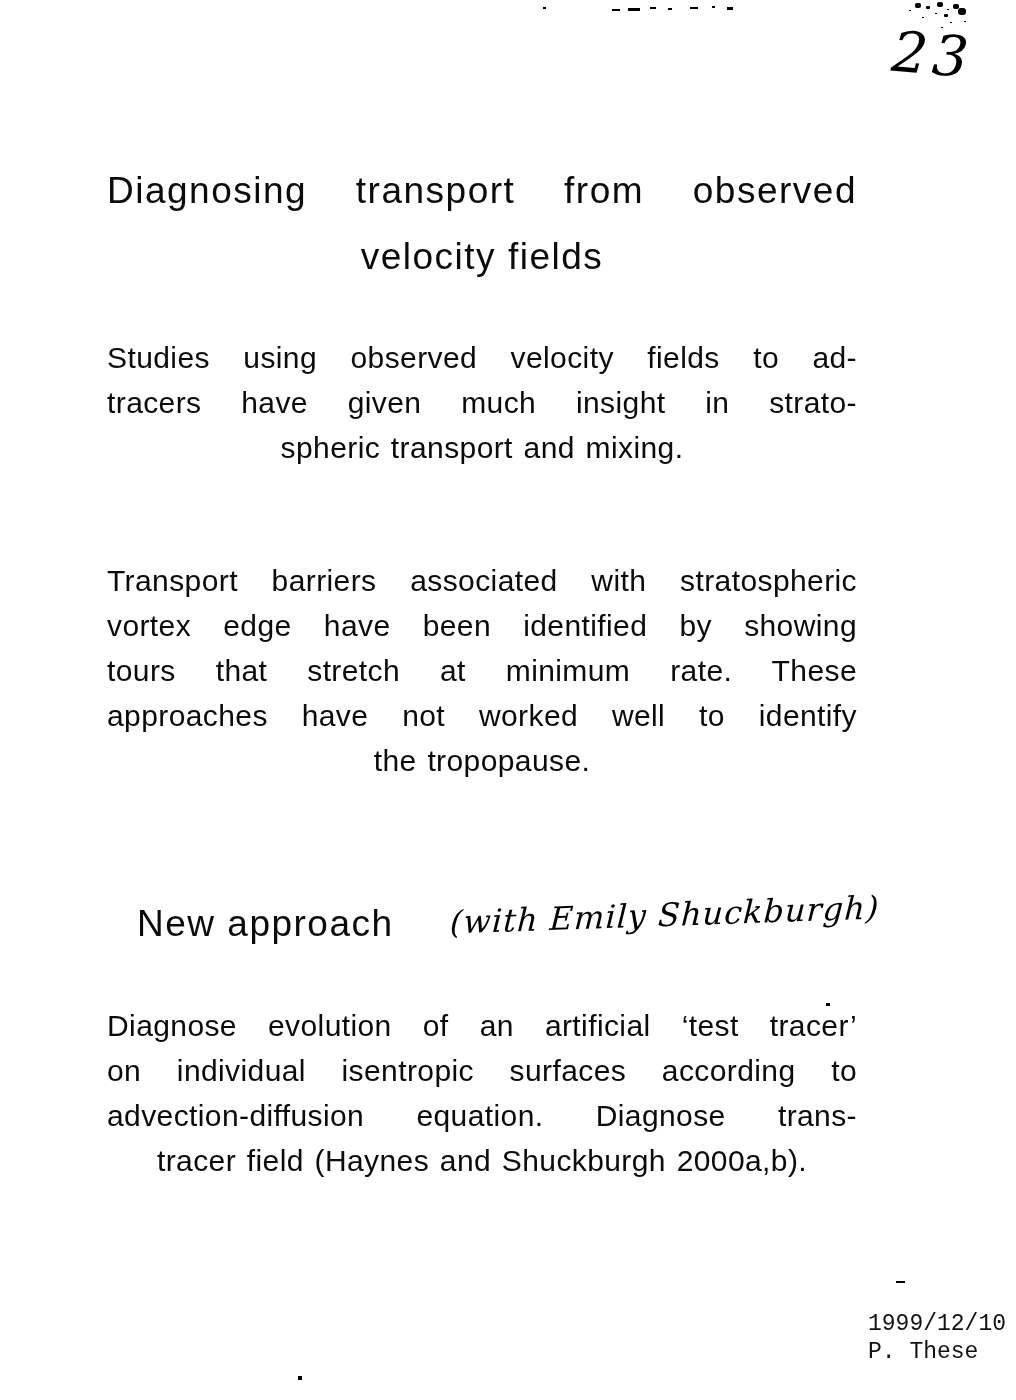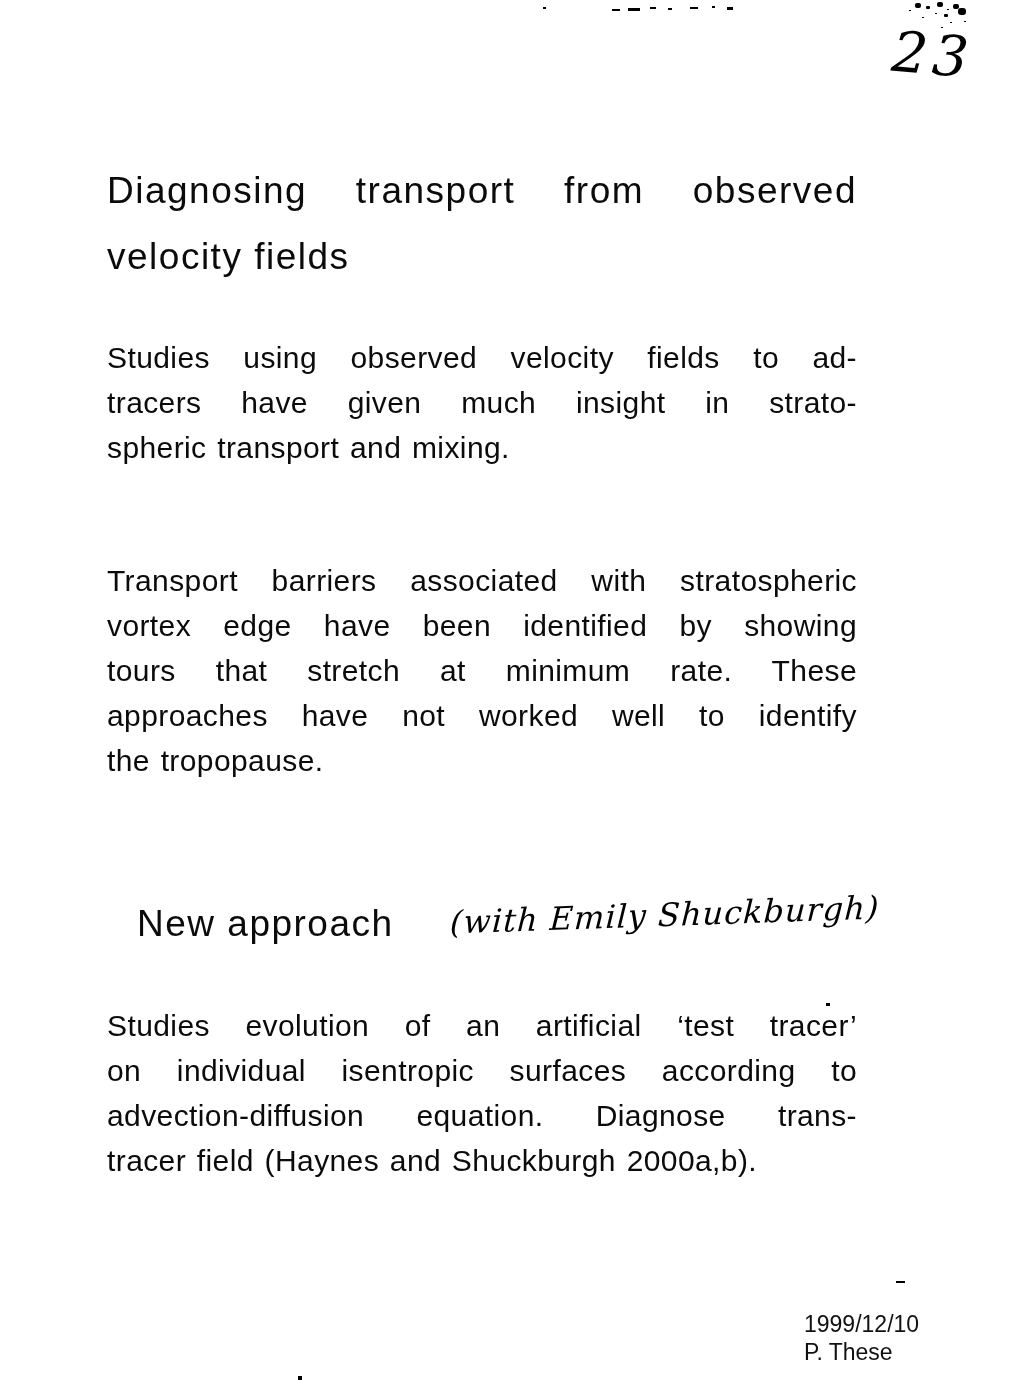--- a/index.html
+++ b/index.html
@@ -18,21 +18,21 @@
     font-weight:400;
   }
   .para{
     position:absolute;left:107px;width:750px;
     font-size:30px;line-height:45px;
     letter-spacing:0.4px;word-spacing:2px;
   }
   .p1{top:335px}
   .p2{top:558px}
   .p3{top:1003px}
-  .line{width:100%;}
+  .line{width:100%;text-align:center;}
   .j{text-align:justify;text-align-last:justify;-moz-text-align-last:justify;}
   .heading{
     position:absolute;left:107px;top:903px;
     font-size:37px;letter-spacing:1.5px;white-space:nowrap;margin-left:30px;
   }
   
   .hand{
     font-family:"DejaVu Serif",serif;
     font-style:italic;
     color:#000;
@@ -42,22 +42,22 @@
     font-size:56px;letter-spacing:5px;
     transform:rotate(5deg);
   }
   .annotation{
     position:absolute;left:450px;top:896px;
     font-size:32px;letter-spacing:1px;white-space:nowrap;
     transform:rotate(-2deg) skewX(-5deg);
   }
   
   .footer{
-    position:absolute;left:804px;top:1310px;
-    font-family:Liberation Sans, sans-serif;
+    position:absolute;left:868px;top:1310px;
+    font-family:Liberation Mono, monospace;
     font-size:23px;line-height:28px;color:#111;
   }
   
   .speck{position:absolute;background:#000;}
   .splatter{
     position:absolute;left:915px;top:3px;width:6px;height:5px;
     background:#000;border-radius:2px;
     box-shadow:
       10px 2px 0 -1px #000, 22px -1px 0 0 #000, 30px 4px 0 -2px #000,
       38px 1px 0 0 #000, 18px 8px 0 -2px #000, 28px 10px 0 -1px #000,
@@ -104,21 +104,21 @@
     <div class="line j">approaches have not worked well to identify</div>
     <div class="line">the tropopause.</div>
   </div>
 
   <div class="heading">New approach</div>
   <div class="hand annotation">(with Emily Shuckburgh)</div>
 
   <div class="speck" style="left:826px;top:1003px;width:4px;height:3px;"></div>
 
   <div class="para p3">
-    <div class="line j">Studies evolution of an artificial ‘test tracer’</div>
+    <div class="line j">Diagnose evolution of an artificial ‘test tracer’</div>
     <div class="line j">on individual isentropic surfaces according to</div>
     <div class="line j">advection-diffusion equation.  Diagnose trans-</div>
     <div class="line">tracer field (Haynes and Shuckburgh 2000a,b).</div>
   </div>
 
   <div class="speck" style="left:298px;top:1376px;width:4px;height:4px;"></div>
   <div class="speck" style="left:896px;top:1281px;width:9px;height:2px;"></div>
 
   <div class="footer">
     <div>1999/12/10</div>

